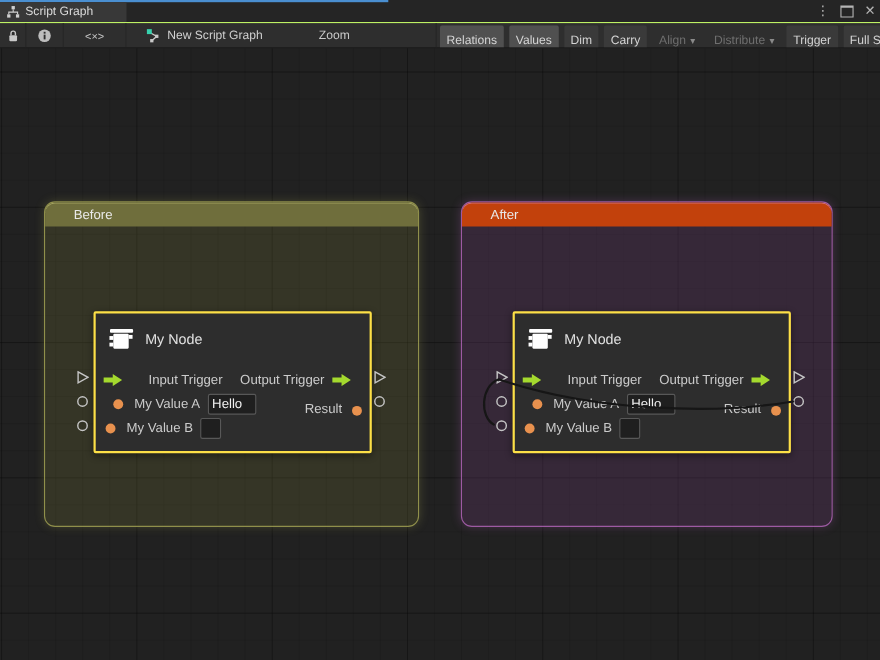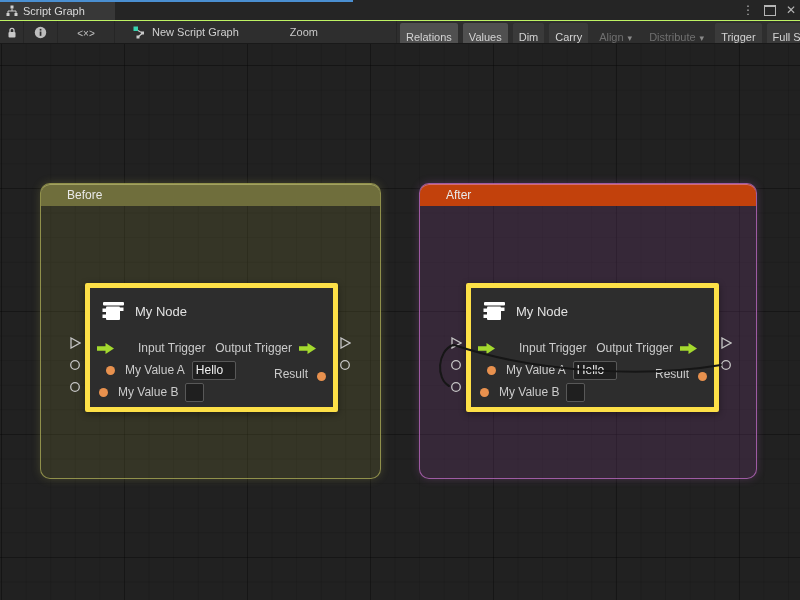--- a/index.html
+++ b/index.html
@@ -46,21 +46,21 @@
                 padding-left:26px;font-size:12px;color:#e9e9e9;}
   .group.before{left:40px;top:183px;width:341px;height:296px;
                 background:rgba(108,108,52,0.27);border:1px solid rgba(175,175,88,0.75);
                 box-shadow:0 0 9px rgba(170,170,85,0.25);}
   .group.before .ghead{background:#6f6e3c;box-shadow:inset 0 1px 0 rgba(225,225,140,0.45);}
   .group.after{left:419px;top:183px;width:338px;height:296px;
                background:rgba(120,62,126,0.25);border:1px solid rgba(193,108,199,0.75);
                box-shadow:0 0 9px rgba(185,100,190,0.25);}
   .group.after .ghead{background:#c2410c;box-shadow:inset 0 1px 0 rgba(235,165,240,0.45);}
   
-  .node{position:absolute;width:253px;height:129px;background:#2d2d2d;border:5px solid #fde047;
+  .node{position:absolute;width:253px;height:129px;background:#2d2d2d;border:2px solid #fde047;
         border-radius:2px;box-shadow:0 2px 7px rgba(0,0,0,0.4);box-sizing:border-box;z-index:2;}
   .node.n-before{left:85px;top:283px;}
   .node.n-after{left:466px;top:283px;}
   .nhead{position:absolute;left:10px;top:10px;display:flex;align-items:center;gap:9px;}
   .ntitle{font-size:13px;color:#e2e2e2;}
   .prow{position:absolute;height:22px;display:flex;align-items:center;}
   .prow.l1{left:7px;top:49px;gap:17px;} .prow.l2{left:14px;top:71px;} .prow.l3{left:7px;top:93px;}
   .prow.r1{right:17px;top:49px;} .prow.r2{right:7px;top:71px;align-items:flex-end;}
   .plabel{font-size:12px;color:#cbcbcb;white-space:nowrap;}
   .flow-in{margin-right:7px;} .flow-out{margin-left:7px;}

